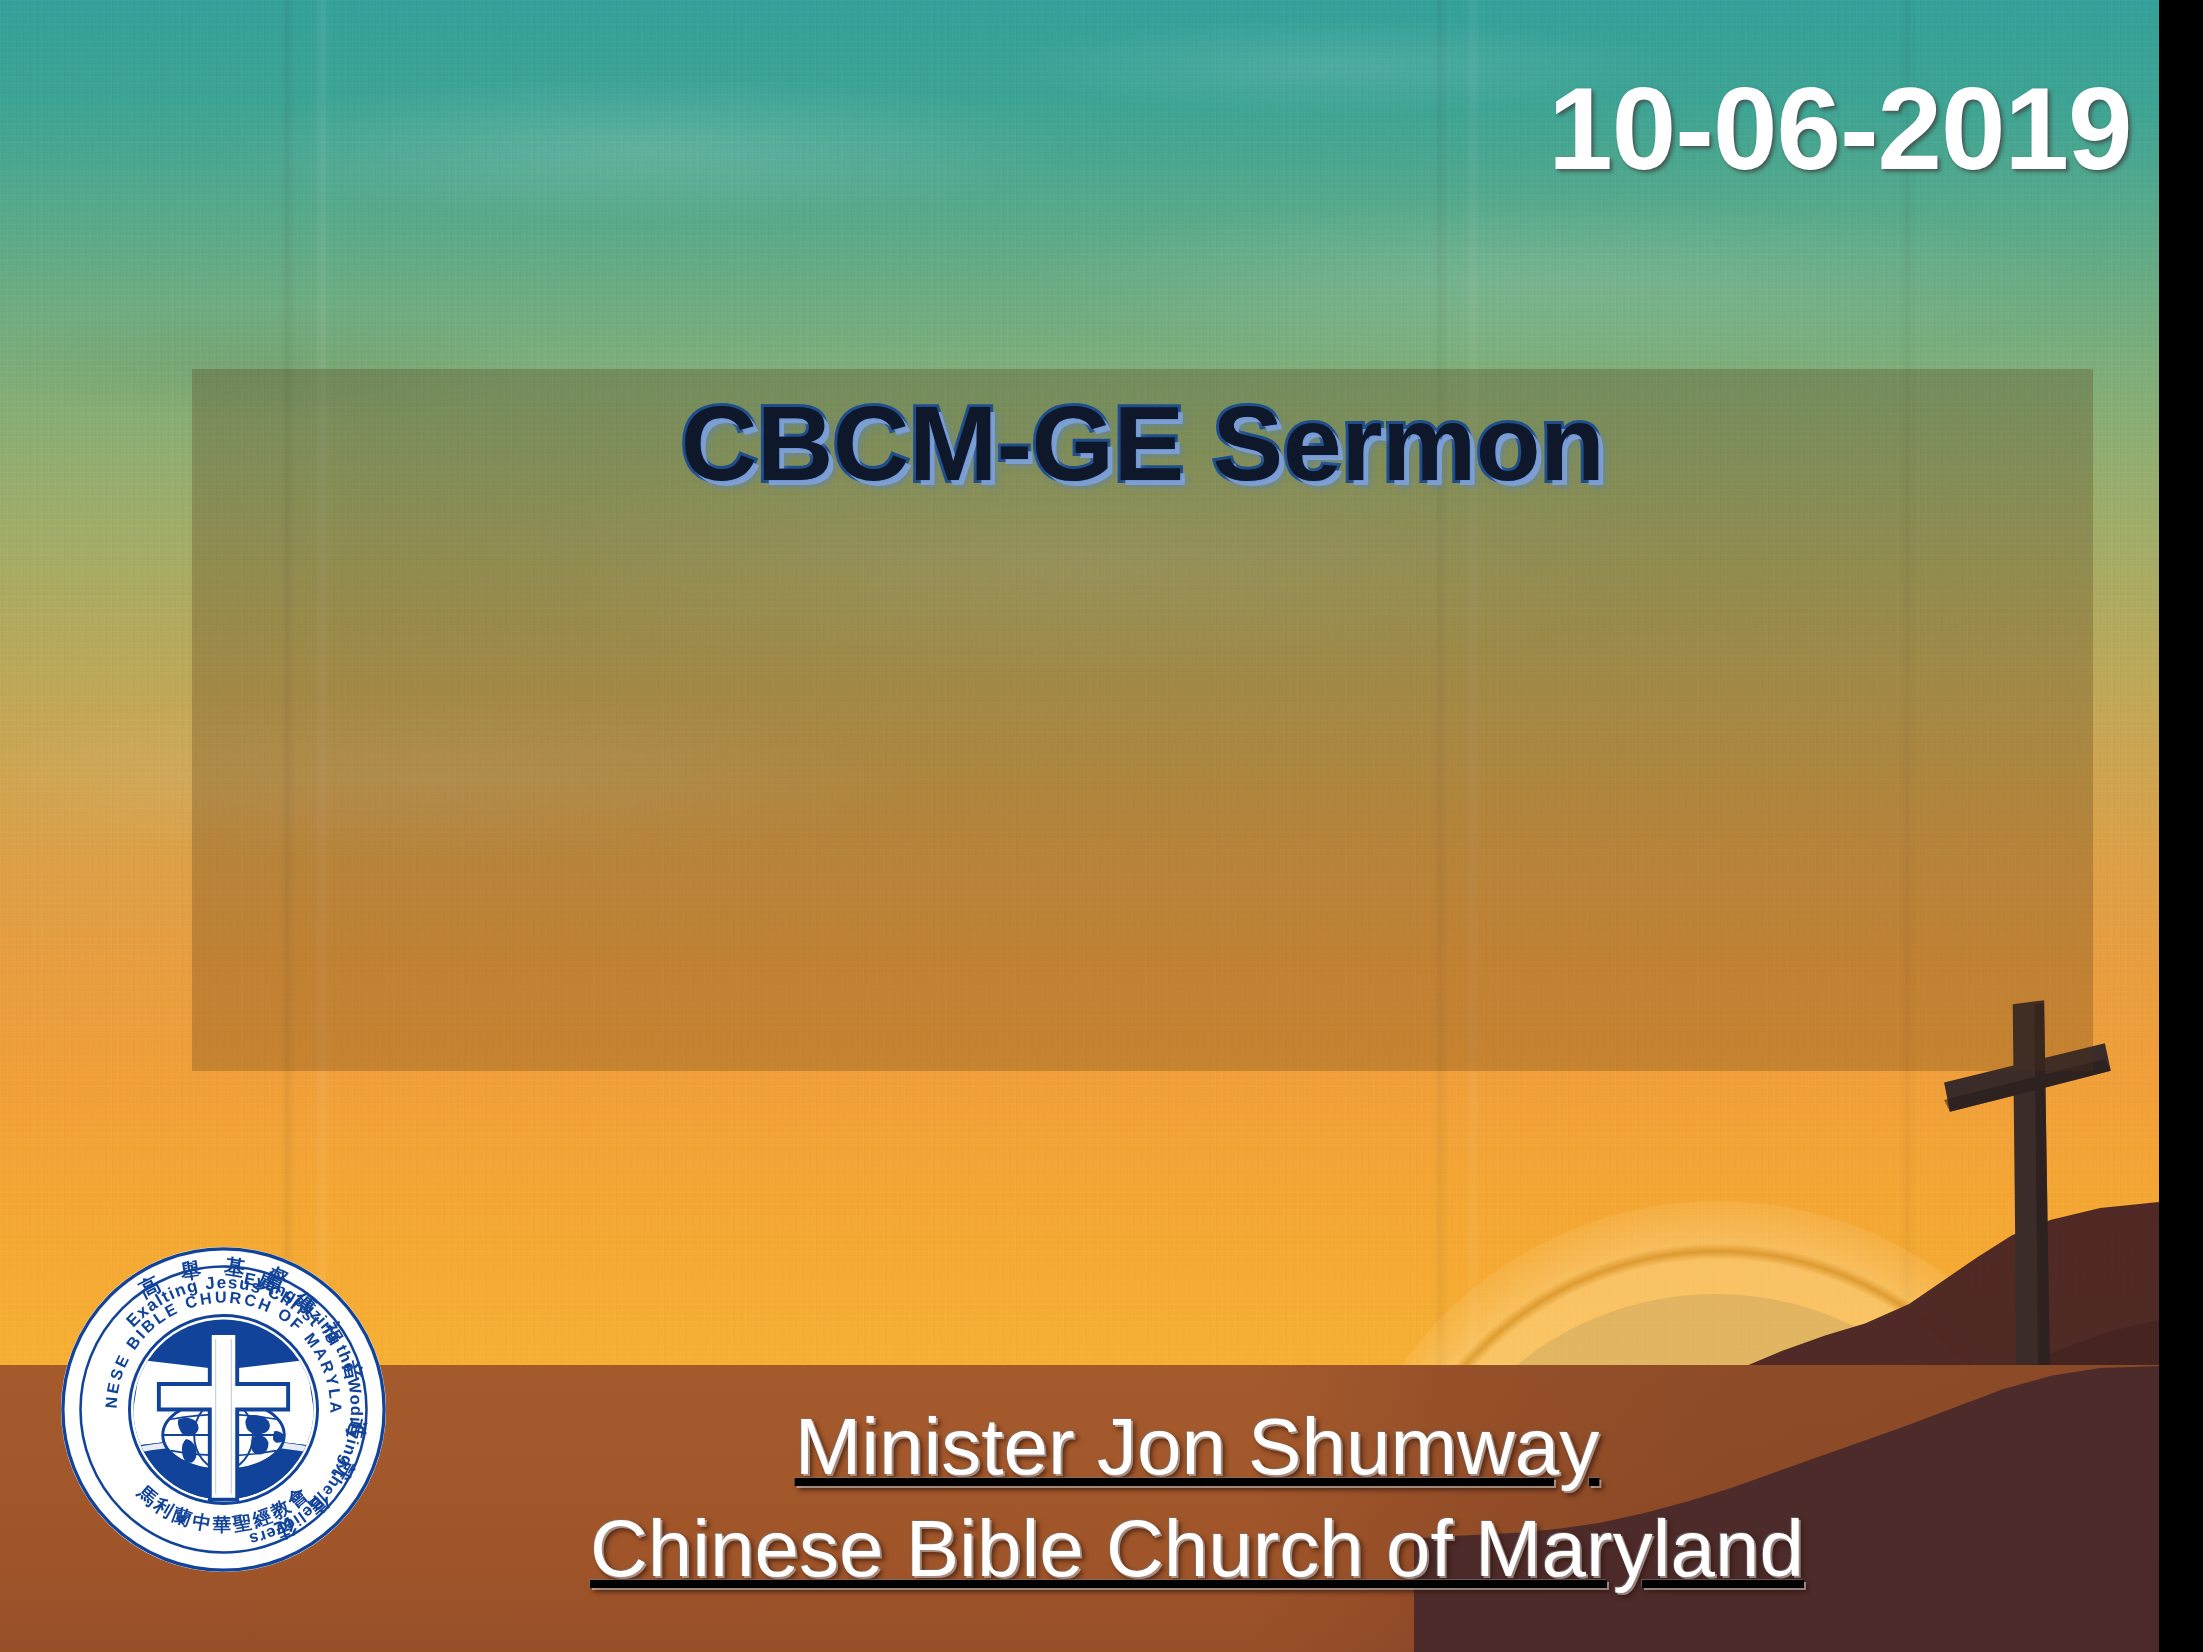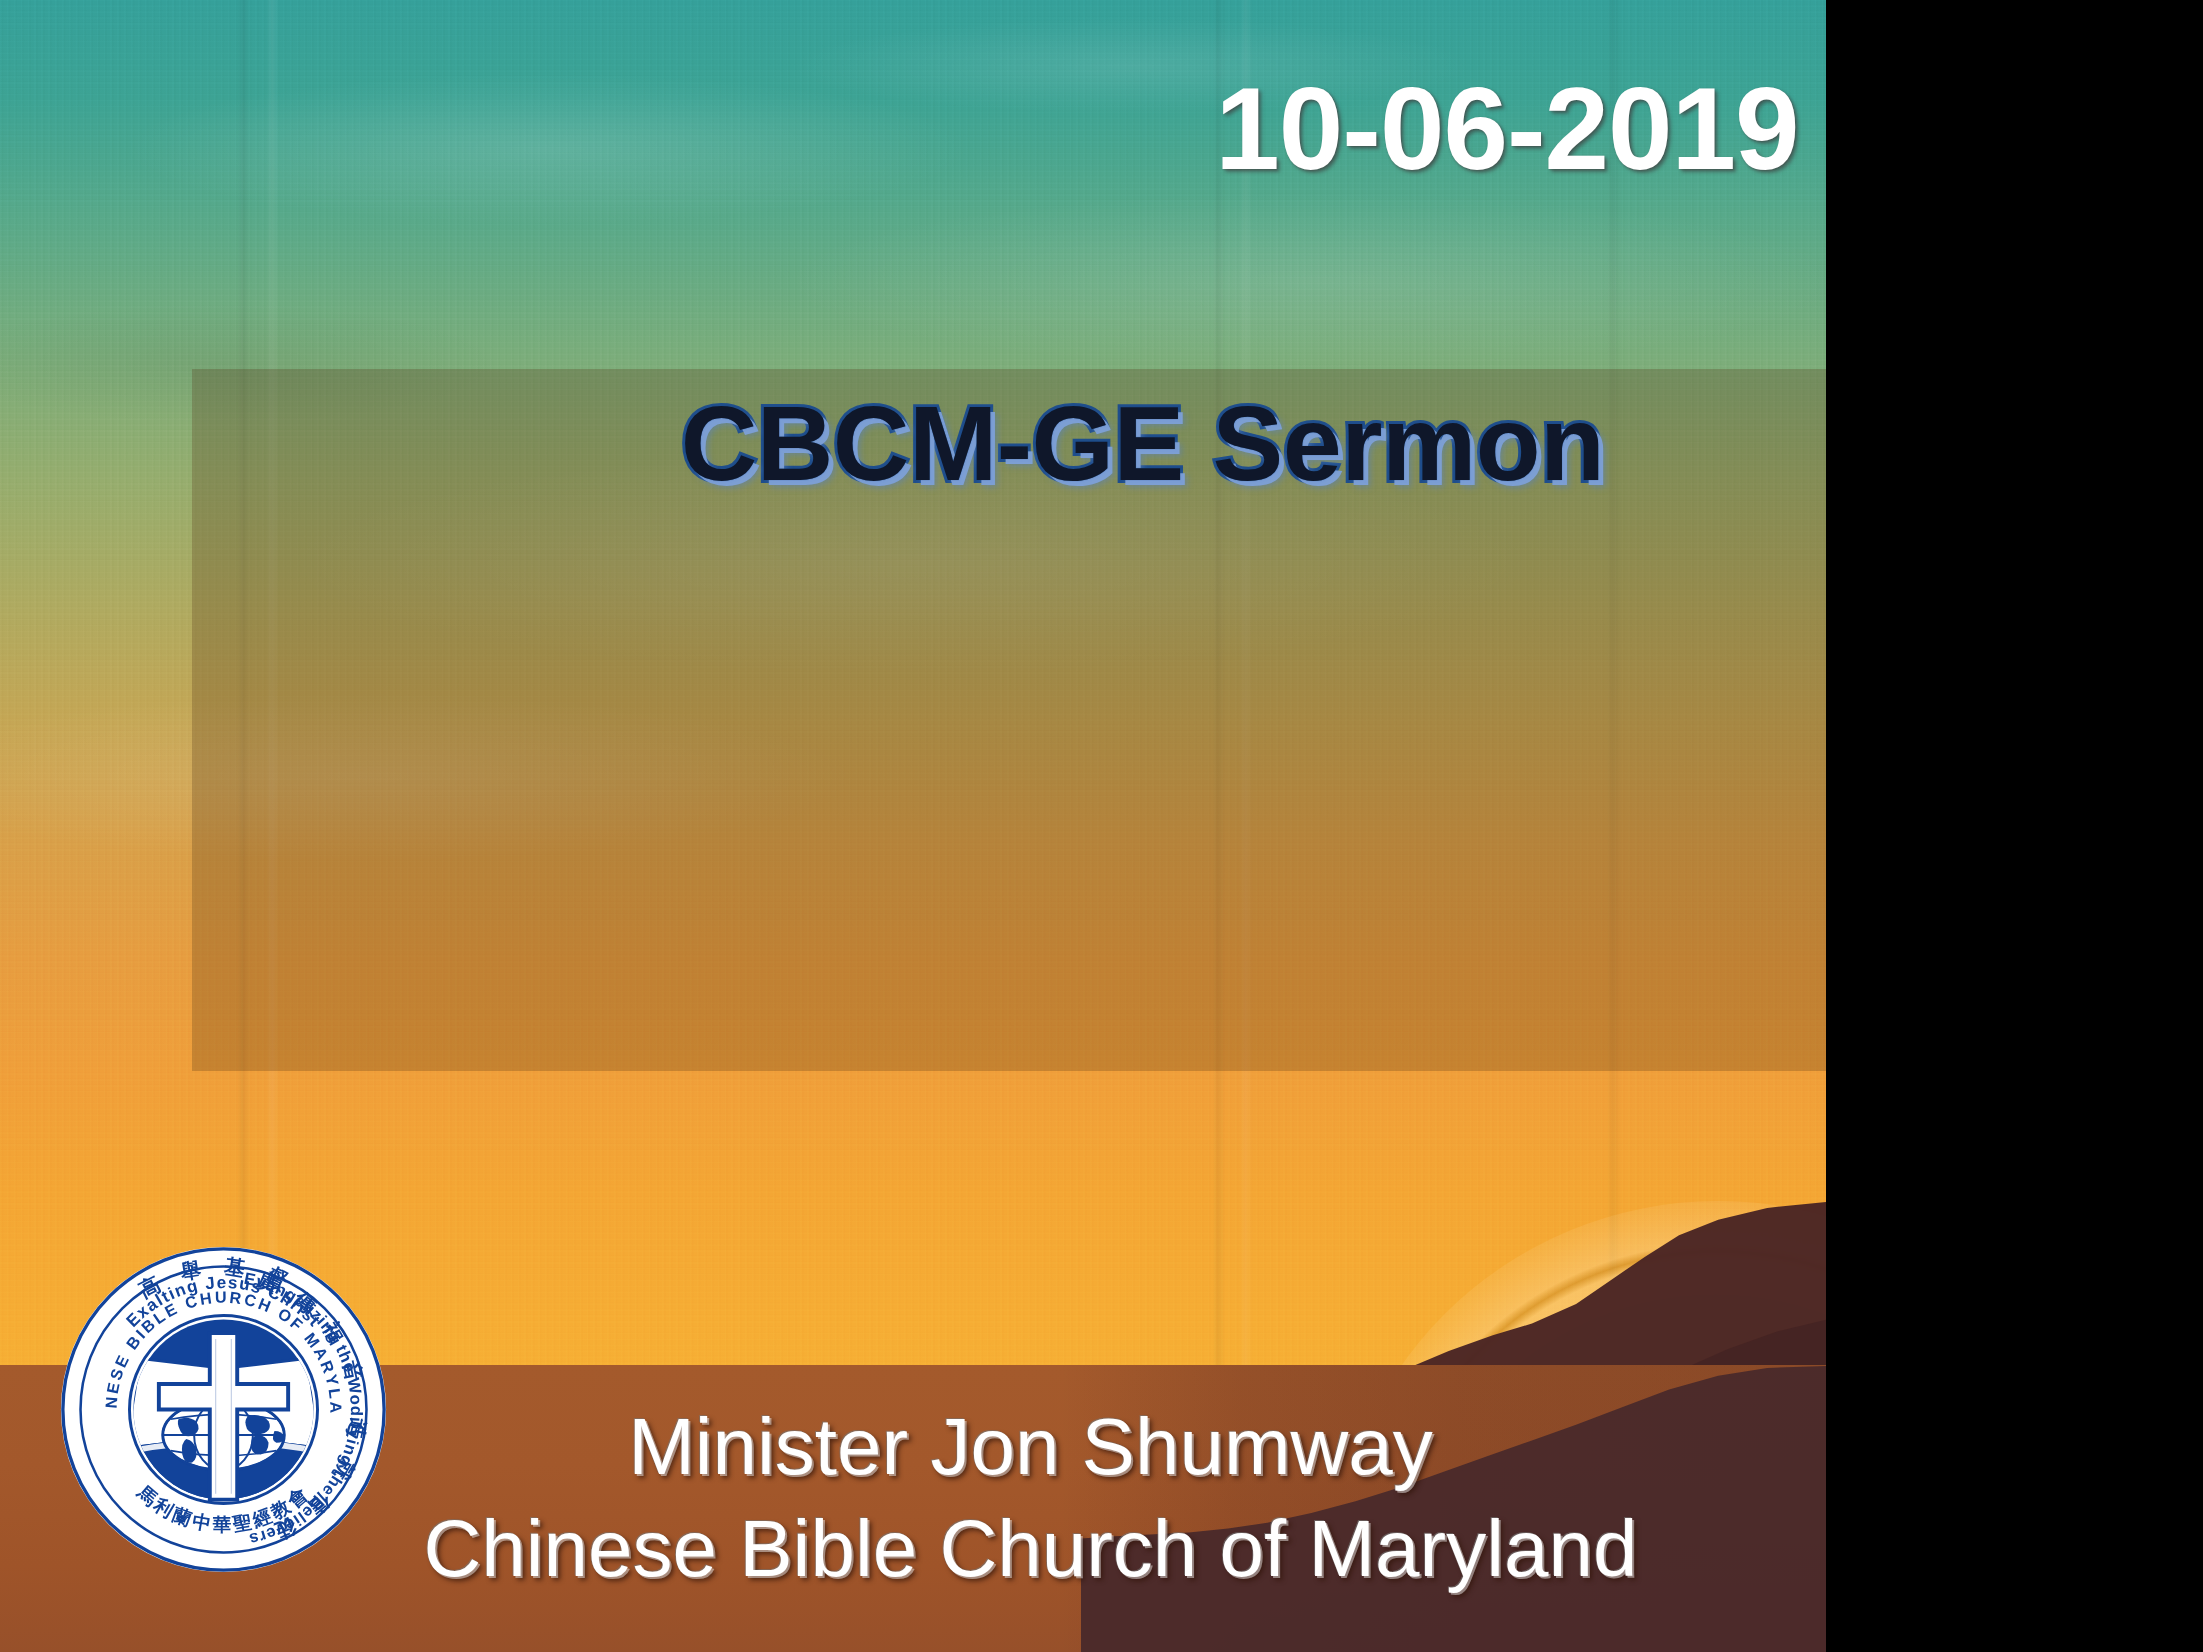--- a/index.html
+++ b/index.html
@@ -2,21 +2,21 @@
 <html><head>
 <meta charset="utf-8">
 <style>
   html, body {
     margin: 0;
     padding: 0;
     background: #000;
   }
   #slide {
     position: relative;
-    width: 1826px;
+    width: 2159px;
     height: 1653px;
     overflow: hidden;
     font-family: "Liberation Sans", sans-serif;
     background: #f0a73a;
   }
 
   
   .bg-sky {
     position: absolute;
     inset: 0;
@@ -203,20 +203,21 @@
       6.9px 6.9px 5.9px rgba(90,130,190,0.55);
   }
 
   
   .speaker-wrap {
     position: absolute;
     left: 274px;
     right: 39px;
     top: 1396px;
     text-align: center;
+    text-decoration: underline;
   }
   .speaker-line {
     font-size: 80px;
     font-weight: normal;
     line-height: 102px;
     color: #ffffff;
     white-space: nowrap;
     text-shadow:
       2px 2px 0 rgba(255,255,255,0.45),
       3.9px 3.9px 4.9px rgba(50,20,10,0.75),

